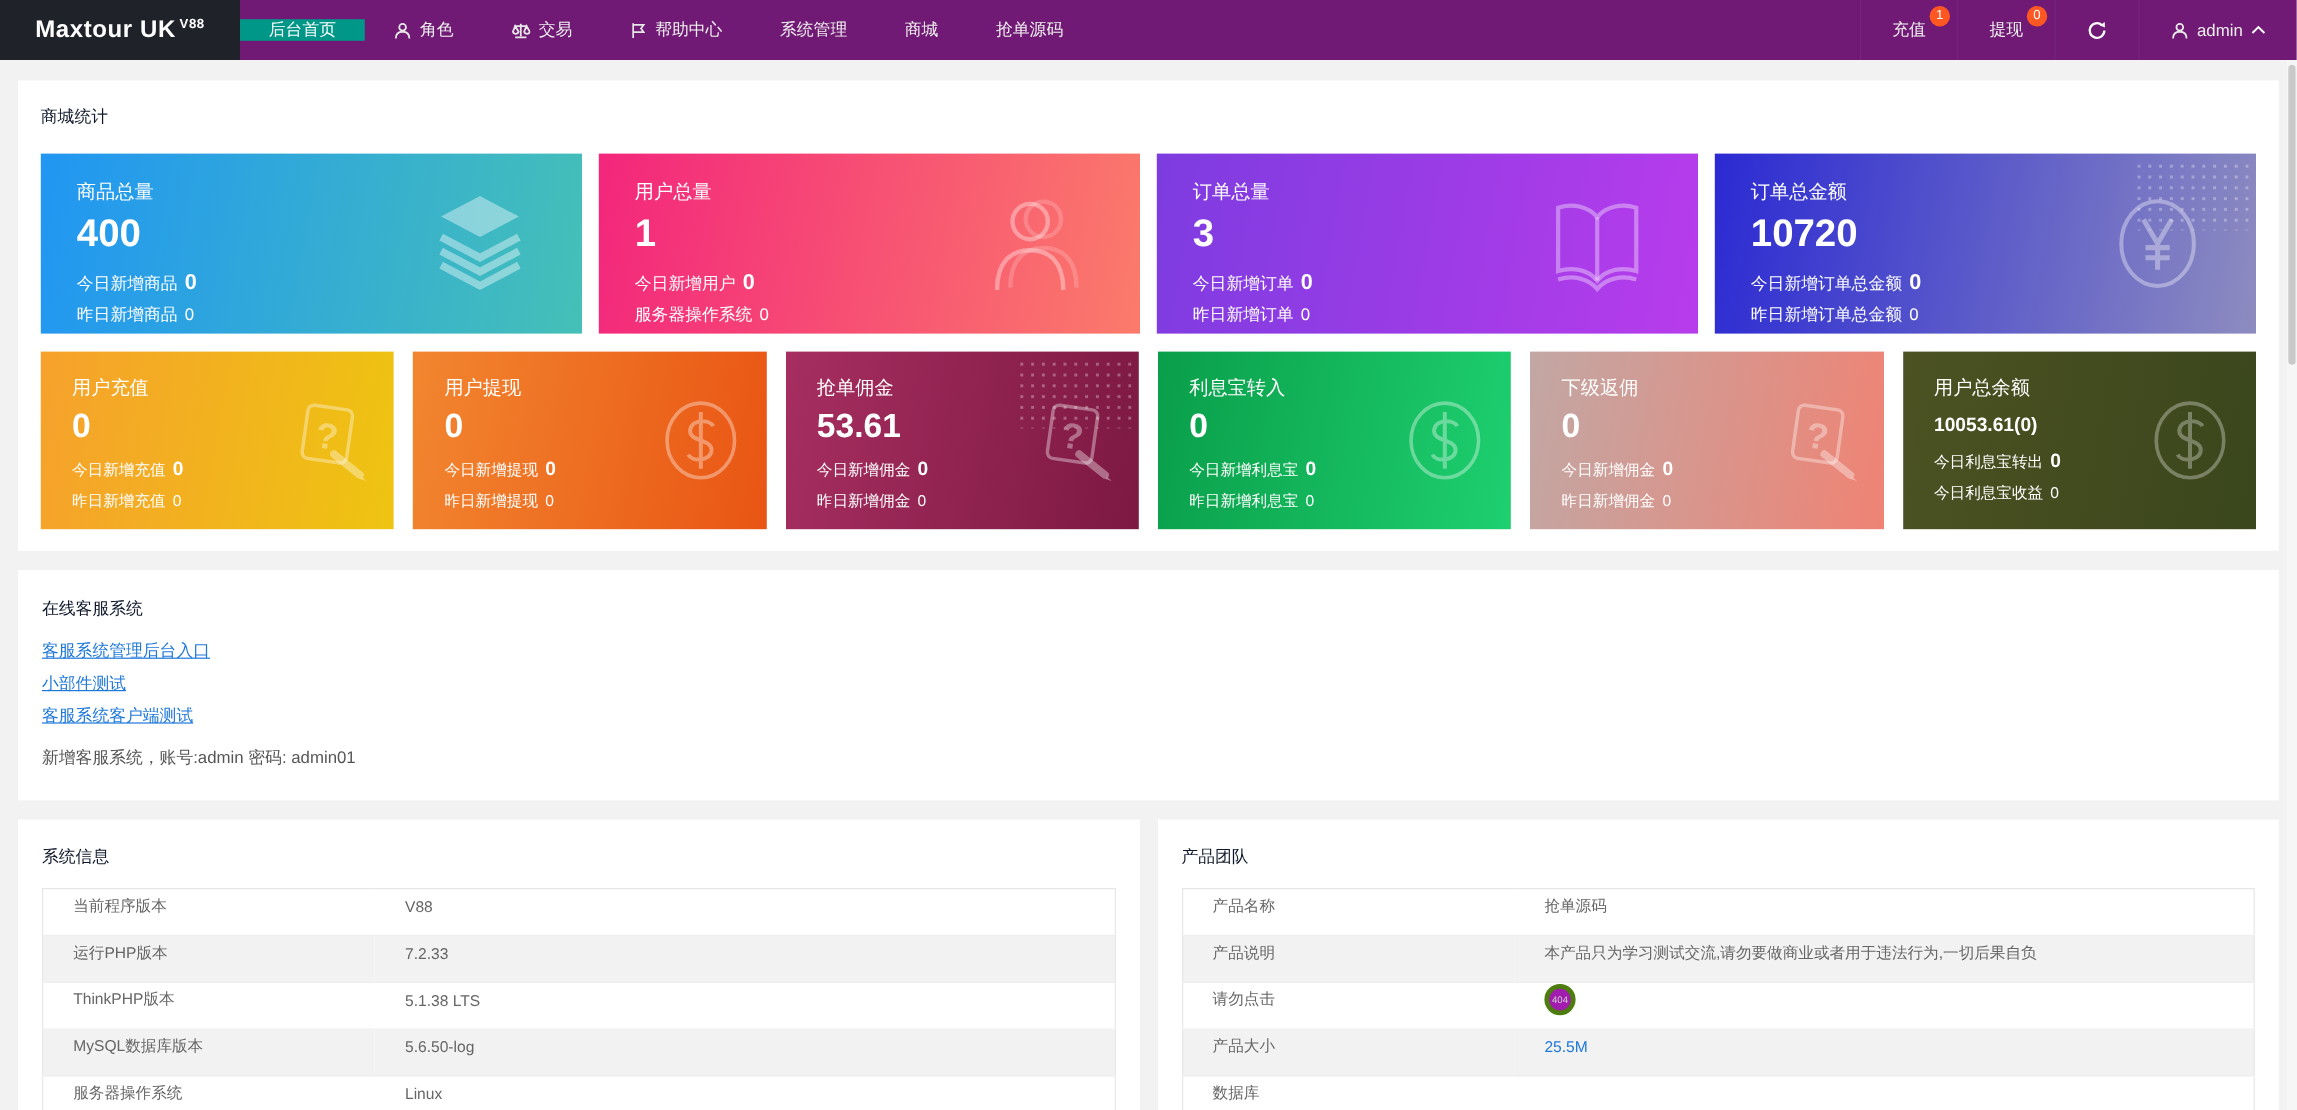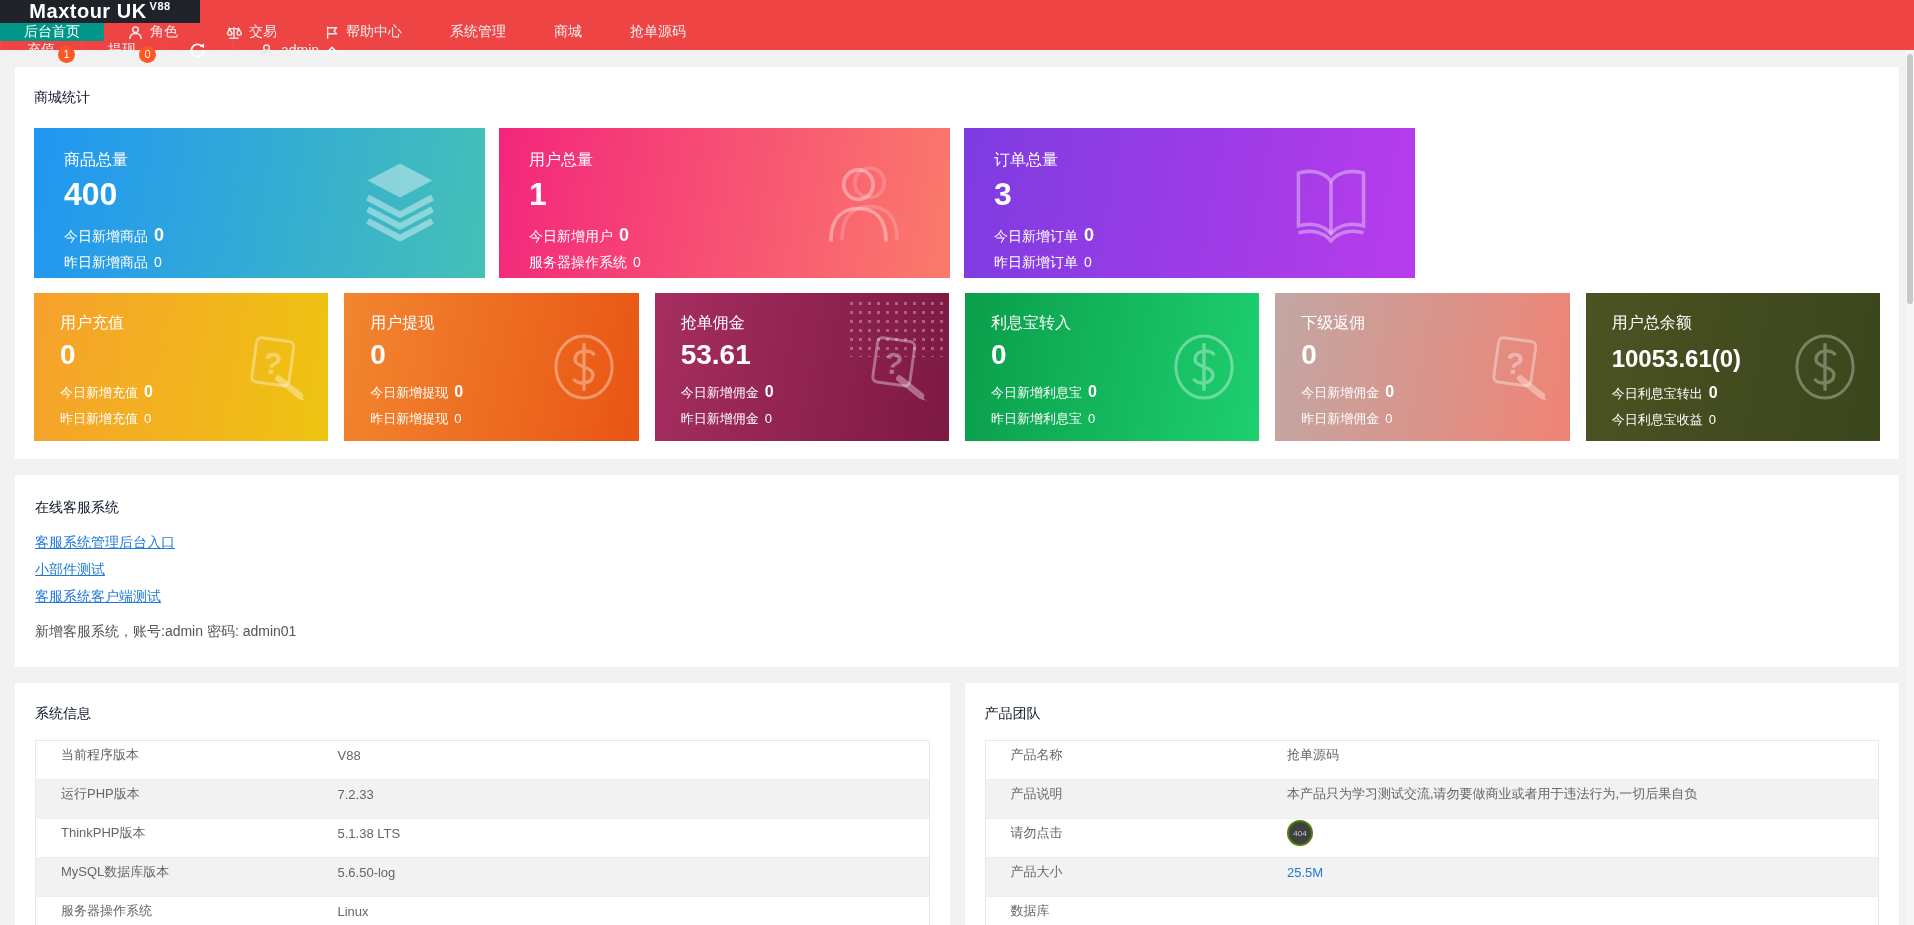--- a/index.html
+++ b/index.html
@@ -1,20 +1,20 @@
 <!DOCTYPE html>
 <html style="--accent: #009688; --badge: #ff5722; --link: #1e78d9;"><head>
 <meta charset="utf-8">
 <style>
   * { margin:0; padding:0; box-sizing:border-box; }
   html,body { width:1914px; height:925px; overflow:hidden; background:#f2f2f2;
     font-family:"Liberation Sans","DejaVu Sans",sans-serif; color:#666; }
 
   
-  .navbar { height:50px; background:#ef4444; display:flex; align-items:stretch; position:relative; z-index:5;flex-direction:column; }
+  .navbar { height:50px; background:#701a75; display:flex; align-items:stretch; position:relative; z-index:5; }
   .logo-block { width:200px; background:#20222a; display:flex; align-items:center; justify-content:center; color:#fff; }
   .logo-text { font-size:20px; font-weight:bold; letter-spacing:.5px; }
   .logo-sup { font-size:11px; font-weight:bold; vertical-align:super; margin-left:3px; }
   .nav-menu { display:flex; align-items:center; flex:1; }
   .nav-item { display:flex; align-items:center; gap:7px; padding:0 24px; color:#f0f0f0; font-size:14px; cursor:pointer; }
   .nav-item.active { background:var(--accent,#009688); color:#fff; }
   .nav-item svg { display:block; }
   .nav-right { display:flex; align-items:stretch; }
   .nav-right .nav-item { position:relative; border-left:1px solid rgba(255,255,255,.05); padding:0 26px; }
   .badge { position:absolute; top:5px; right:6px; min-width:17px; height:17px; line-height:17px; border-radius:9px;
@@ -30,21 +30,21 @@
   .stats-panel { padding:22px 19px 18px; }
   .stats-panel .panel-title { margin-bottom:21px; }
   .card-row { display:flex; gap:14px; }
   .card-row + .card-row { margin-top:15px;gap:16px; }
   .card { position:relative; color:#fff; overflow:hidden; padding:22px 0 0 30px; }
   .card.r1 { height:150px; width:calc((100% - 42px)/4); }
   .card.r2 { height:148px; width:calc((100% - 70px)/6); padding:20px 0 0 26px; }
   .c-title { font-size:16px; }
   .c-value { font-size:32px; font-weight:bold; margin-top:6px; line-height:1.1; }
   .r2 .c-value { font-size:28px; }
-  .c-value.small { font-size:24px; margin-top:12px; }
+  .c-value.small { font-size:16px; margin-top:12px; }
   .c-line { font-size:14px; margin-top:13px; }
   .r2 .c-line { font-size:13px; margin-top:12px; }
   .c-line + .c-line { margin-top:8px; }
   .c-line .lv1 { font-weight:bold; font-size:18px; margin-left:6px; }
   .r2 .c-line .lv1 { font-size:16px; }
   .c-line .lv2 { margin-left:6px; }
   .c-icon { position:absolute; right:40px; top:50%; transform:translateY(-50%); opacity:.9; }
   .r2 .c-icon { right:18px; }
   .card.dots::after { content:""; position:absolute; top:6px; right:6px; width:96px; height:58px;
     background-image:radial-gradient(rgba(255,255,255,.30) 1.5px, transparent 1.6px); background-size:9px 9px; }
@@ -58,21 +58,21 @@
   
   .two-col { display:flex; gap:15px; }
   .info-panel { flex:1; padding:22px 20px 30px; }
   .info-panel .panel-title { margin-bottom:17px; }
   table.info { width:100%; border-collapse:collapse; border:1px solid #e7e7e7; font-size:13px; color:#666; }
   table.info tr:nth-child(even) { background:#f2f2f2; }
   table.info td { padding:1px 10px 11px 25px; border-bottom:1px solid #eee; height:39px; }
   table.info td.lbl { width:31%; }
   a.tlink { color:var(--link,#1e78d9); text-decoration:none; cursor:pointer; }
   .icon-404 { display:inline-flex; align-items:center; justify-content:center; width:26px; height:26px;
-    border:2px solid #4d7c0f; border-radius:50%; color:#ccc; font-size:8px; background:#404040; }
+    border:4px solid #4d7c0f; border-radius:50%; color:#ccc; font-size:8px; background:#a21caf; }
 
   
   .scrollbar { position:fixed; right:0; top:50px; width:8px; bottom:0; background:#f6f6f6; }
   .scroll-thumb { position:absolute; top:4px; left:1px; width:6px; height:250px; border-radius:3px; background:#c9c9c9; }
 </style>
 </head>
 <body>
 
 <div class="navbar">
   <div class="logo-block">
@@ -179,20 +179,30 @@
         <div class="c-value">3</div>
         <div class="c-line"><span>今日新增订单</span><span class="lv1">0</span></div>
         <div class="c-line"><span>昨日新增订单</span><span class="lv2">0</span></div>
         <svg class="c-icon" width="88" height="88" viewBox="0 0 100 100" fill="none" stroke="rgba(255,255,255,.4)" stroke-width="4">
           <path d="M50,25 C41,14 26,12 13,16 L13,76 C26,72 41,74 50,85 C59,74 74,72 87,76 L87,16 C74,12 59,14 50,25 Z"></path>
           <path d="M50,25 L50,85"></path>
             <path d="M13,84 C26,80 41,82 50,93 C59,82 74,80 87,84"></path>
         </svg>
       </div>
 
+      <div class="card r1 dots" style="background: linear-gradient(100deg, rgb(43, 42, 211), rgb(141, 140, 192));">
+        <div class="c-title">订单总金额</div>
+        <div class="c-value">10720</div>
+        <div class="c-line"><span>今日新增订单总金额</span><span class="lv1">0</span></div>
+        <div class="c-line"><span>昨日新增订单总金额</span><span class="lv2">0</span></div>
+        <svg class="c-icon" width="84" height="84" viewBox="0 0 100 100" fill="none" stroke="rgba(255,255,255,.4)" stroke-width="4">
+          <ellipse cx="50" cy="50" rx="36" ry="42"></ellipse>
+          <path d="M36,26 L50,50 L64,26 M50,50 L50,76 M38,54 H62 M38,64 H62" stroke-width="5"></path>
+        </svg>
+      </div>
     </div>
 
     <div class="card-row">
 
       <div class="card r2" style="background: linear-gradient(100deg, rgb(246, 161, 44), rgb(238, 196, 17));">
         <div class="c-title">用户充值</div>
         <div class="c-value">0</div>
         <div class="c-line"><span>今日新增充值</span><span class="lv1">0</span></div>
         <div class="c-line"><span>昨日新增充值</span><span class="lv2">0</span></div>
         <svg class="c-icon" width="72" height="72" viewBox="0 0 100 100" fill="none" stroke="rgba(255,255,255,.4)" stroke-width="4">

